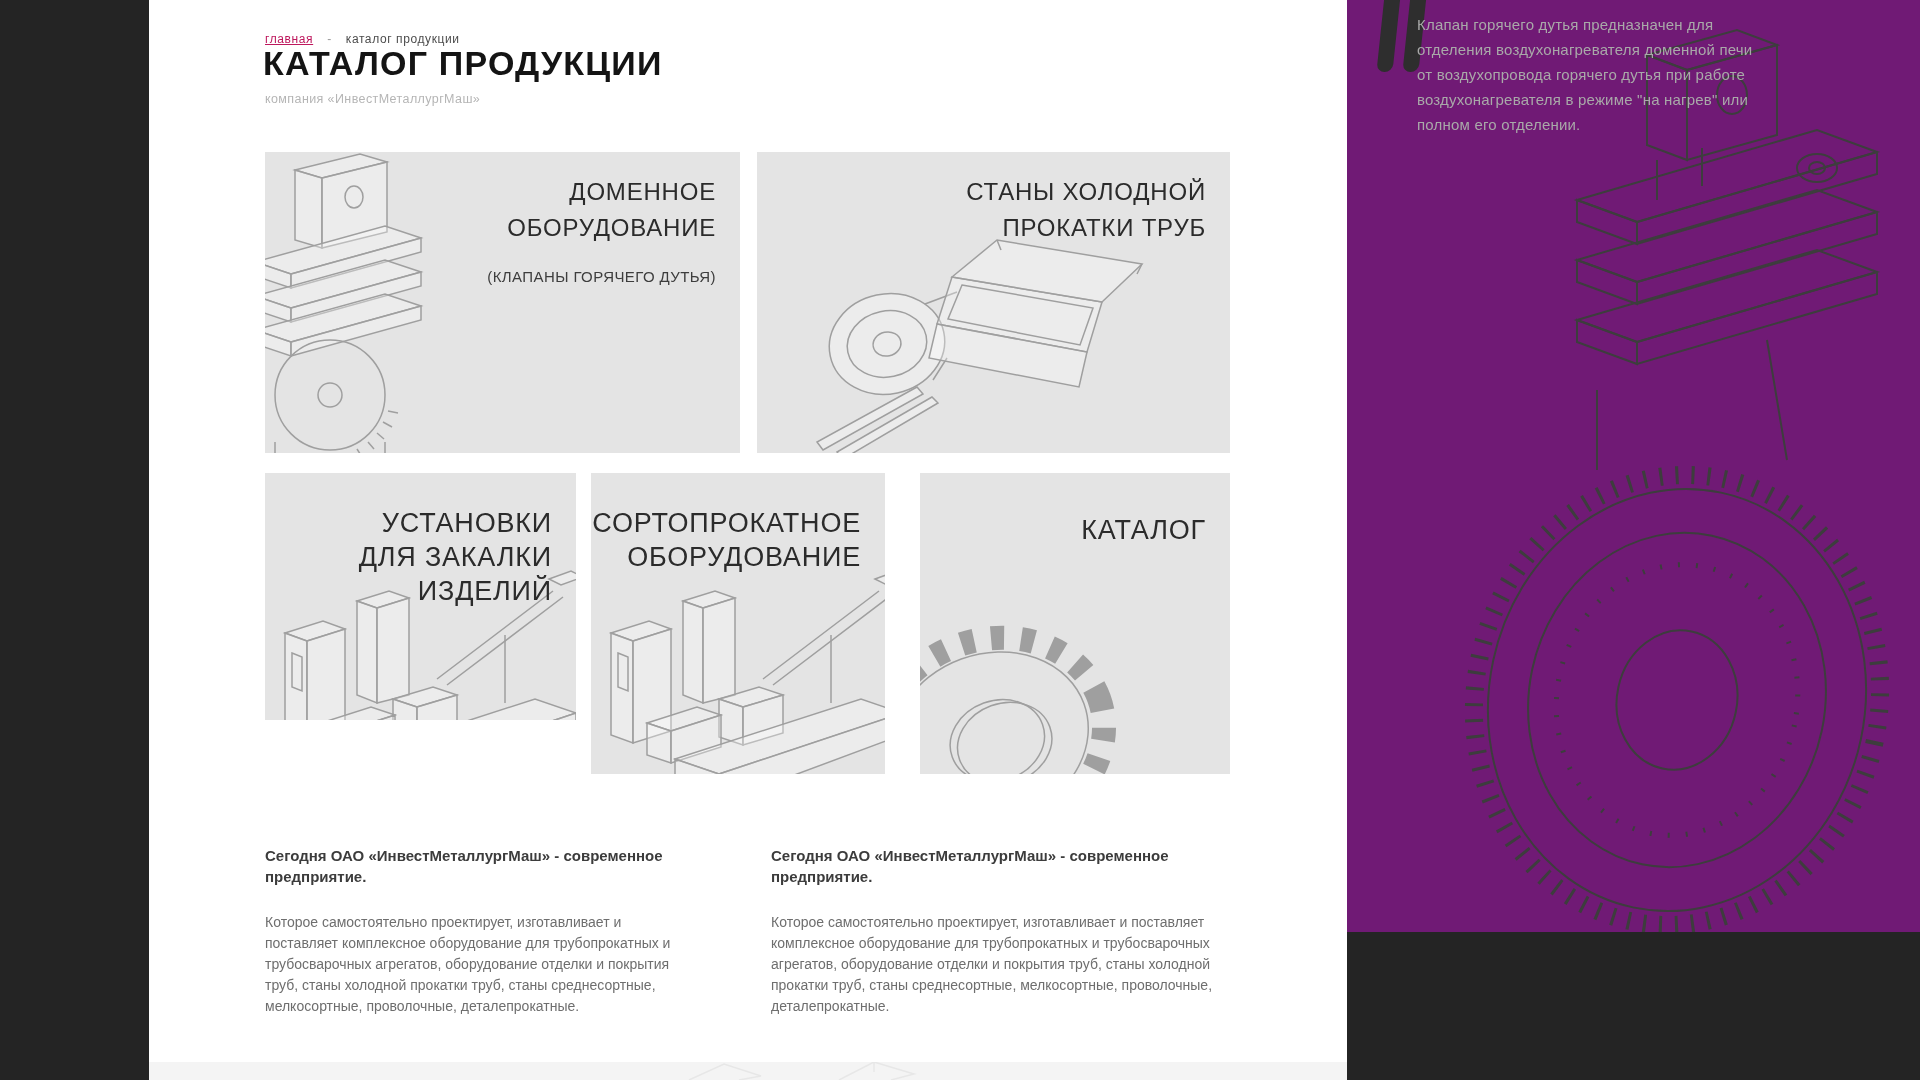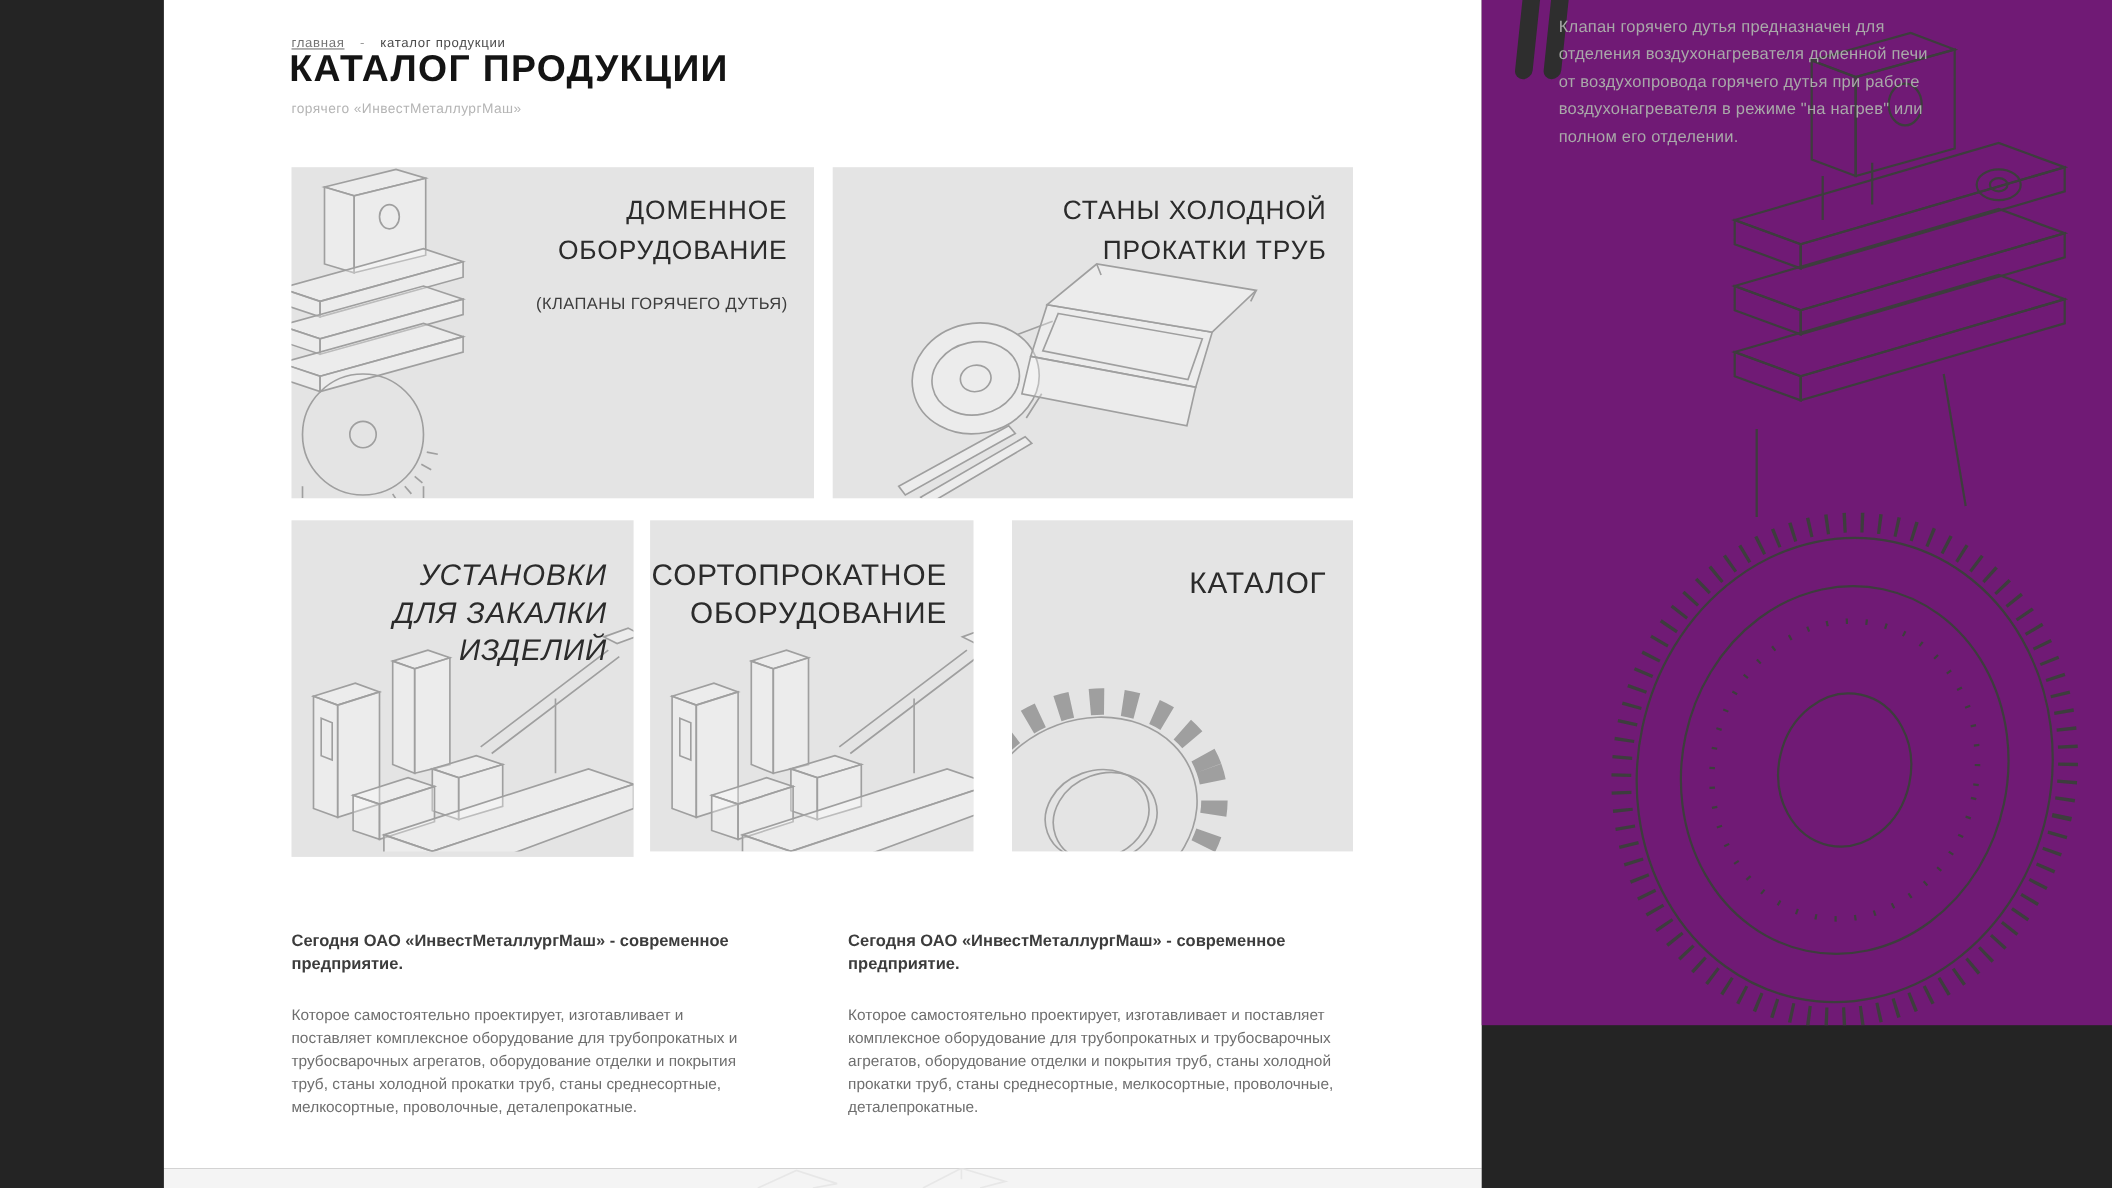--- a/index.html
+++ b/index.html
@@ -5,31 +5,31 @@
   * { margin:0; padding:0; box-sizing:border-box; }
   html,body { width:1920px; height:1080px; overflow:hidden; }
   body { background:#242424; font-family:"Liberation Sans", sans-serif; position:relative; }
 
   
   .content { position:absolute; left:149px; top:0; width:1198px; height:1062px; background:#ffffff; }
   .footer-strip { position:absolute; left:149px; top:1062px; width:1198px; height:18px; background:#f4f4f4; overflow:hidden; }
 
   
   .breadcrumb { position:absolute; left:116px; top:32px; font-size:12px; letter-spacing:.6px; color:#4c4c4c; }
-  .breadcrumb a { color:#737373; text-decoration:underline; cursor:pointer; }
+  .breadcrumb a { color:#be185d; text-decoration:underline; cursor:pointer; }
   .breadcrumb .sep { color:#9a9a9a; margin:0 14px; }
 
   .page-title { position:absolute; left:114px; top:44px; font-size:34px; font-weight:700; letter-spacing:1.2px; color:#141414; }
   .page-subtitle { position:absolute; left:116px; top:92px; font-size:12.5px; letter-spacing:.4px; color:#b5b5b5; }
 
   
   .card { position:absolute; background:#e4e4e4; overflow:hidden; display:block; cursor:pointer; }
   .card-1 { left:116px; top:152px; width:475px; height:301px; }
   .card-2 { left:608px; top:152px; width:473px; height:301px; }
-  .card-3 { left:116px; top:473px; width:311px; height:306px;font-style:italic; }
+  .card-3 { left:116px; top:473px; width:311px; height:247px; }
   .card-4 { left:442px; top:473px; width:294px; height:301px; }
   .card-5 { left:771px; top:473px; width:310px; height:301px; }
   .card svg { position:absolute; pointer-events:none; }
   .card .art { stroke:#9f9f9f; stroke-width:1.5; fill:none; }
   .card .artf { stroke:#9f9f9f; stroke-width:1.5; fill:rgba(255,255,255,.30); }
   .card-title { position:absolute; right:24px; text-align:right; font-size:24px; line-height:36px;
                 letter-spacing:.8px; color:#2b2b2b; font-weight:400; }
   .row1 .card-title { top:22px; }
   .row2 .card-title { top:33px; font-size:27px; line-height:34px; }
   .card-5 .card-title { top:40px; }
@@ -56,21 +56,21 @@
 </head>
 <body>
 
 <div class="content">
 
   <div class="breadcrumb">
     <a>главная</a><span class="sep">-</span><span>каталог продукции</span>
   </div>
 
   <h1 class="page-title">КАТАЛОГ ПРОДУКЦИИ</h1>
-  <div class="page-subtitle">горячего «ИнвестМеталлургМаш»</div>
+  <div class="page-subtitle">компания «ИнвестМеталлургМаш»</div>
 
   <a class="card card-1 row1">
     <svg style="left:-30px; top:0;" width="260" height="301" viewBox="0 0 260 301">
       <g>
         <path class="artf" d="M60,18 L125,2 L152,10 L87,26 Z"></path>
         <path class="artf" d="M60,18 L87,26 L87,96 L60,88 Z"></path>
         <path class="artf" d="M87,26 L152,10 L152,80 L87,96 Z"></path>
         <ellipse class="art" cx="119" cy="45" rx="9" ry="11"></ellipse>
         <path class="artf" d="M20,110 L150,74 L186,86 L56,122 Z"></path>
         <path class="artf" d="M20,110 L56,122 L56,136 L20,124 Z"></path>

